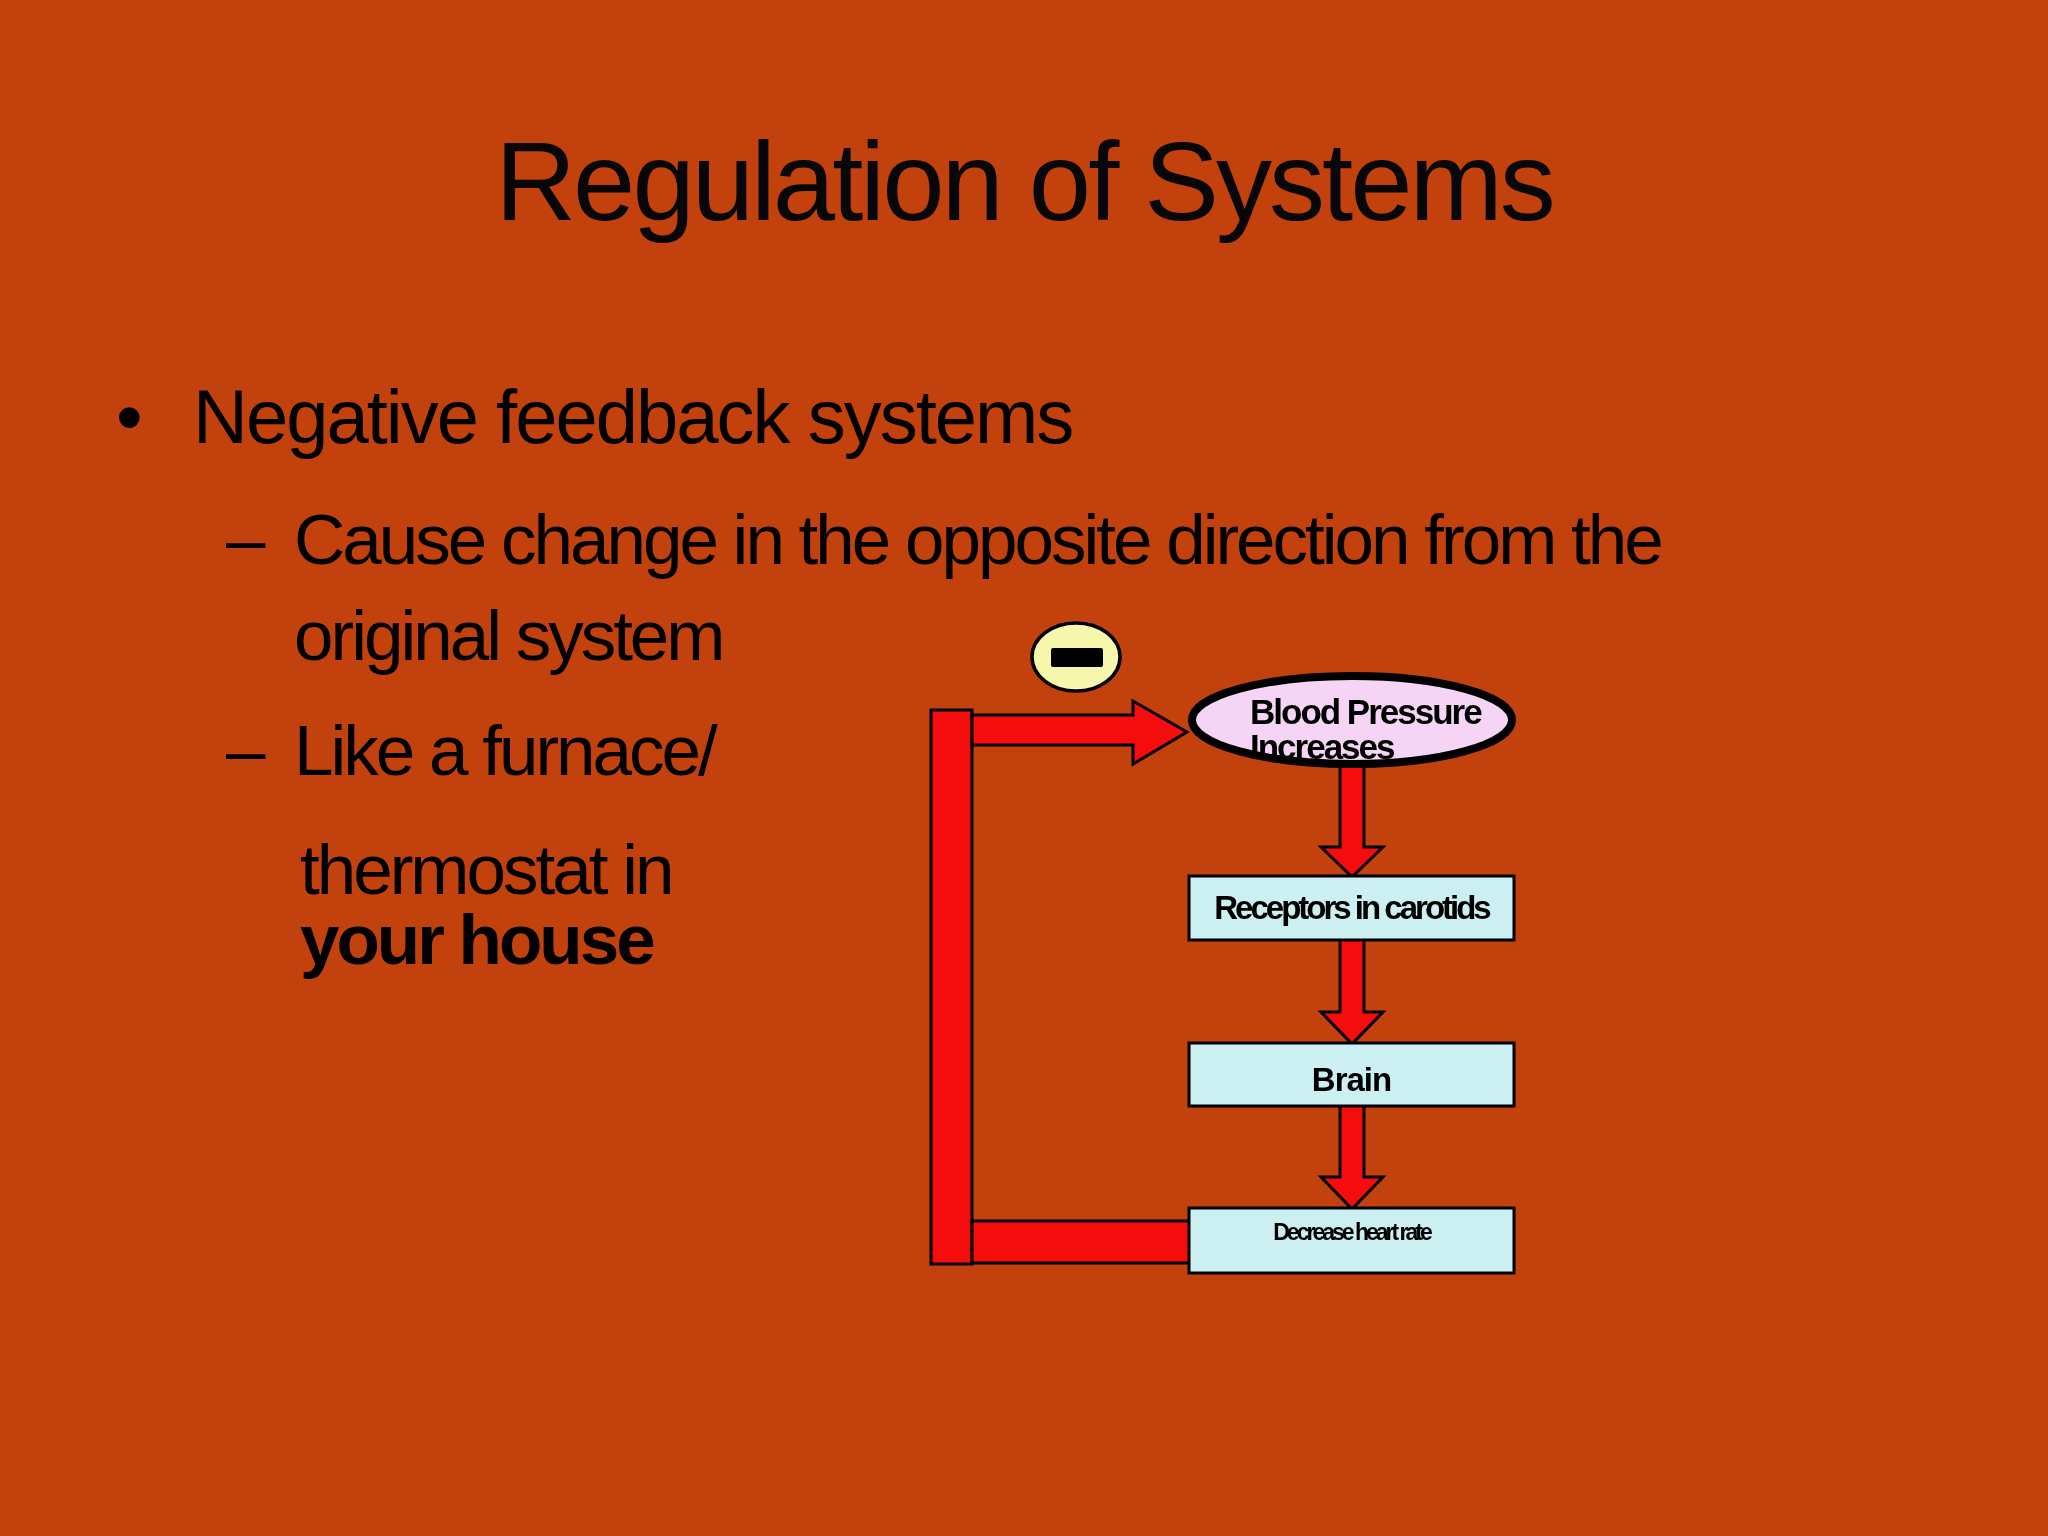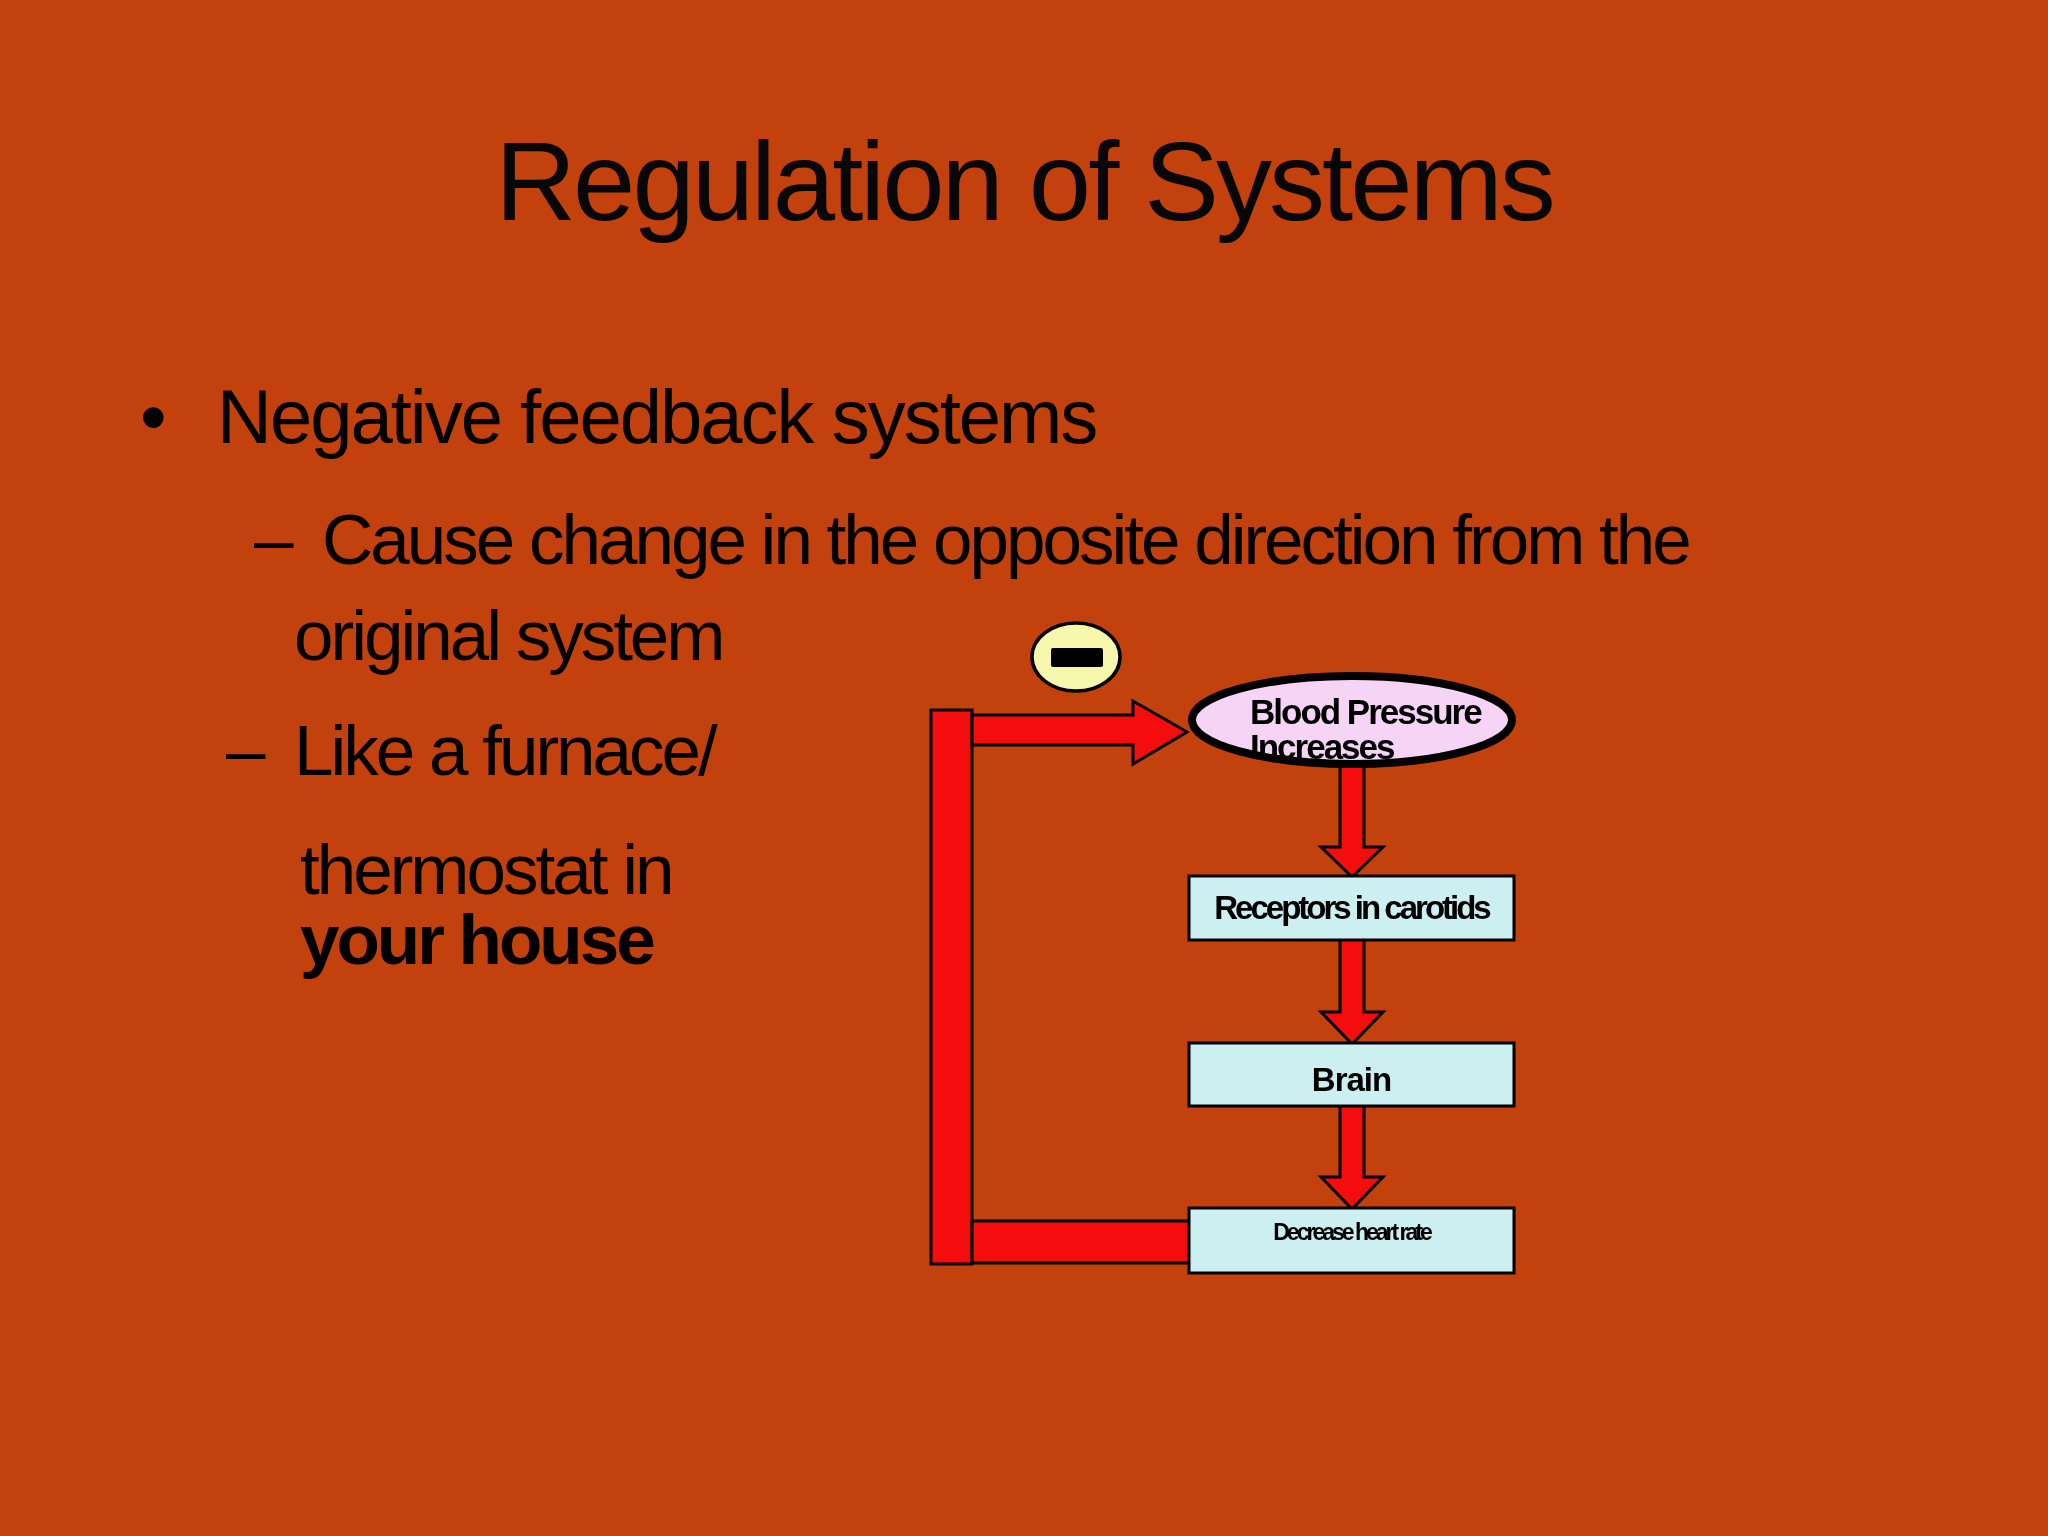--- a/index.html
+++ b/index.html
@@ -29,23 +29,23 @@
   #brain-label     { left:1189px; top:1043px; width:325px; height:74px; font-size:33px; letter-spacing:-1px; }
   #decrease-label  { left:1189px; top:1208px; width:325px; height:49px; font-size:23px; letter-spacing:-3px; }
 </style>
 </head>
 <body>
 
 <div class="slide">
 
   <div class="title">Regulation of Systems</div>
 
-  <div class="line lvl1" style="left:140px; top:379px;"><span class="mk1">•</span><span>Negative feedback systems</span></div>
+  <div class="line lvl1" style="left:116px; top:379px;"><span class="mk1">•</span><span>Negative feedback systems</span></div>
 
-  <div class="line lvl2" style="left:226px; top:504px;margin-left:28px;"><span class="mk2">–</span><span>Cause change in the opposite direction from the</span></div>
+  <div class="line lvl2" style="left:226px; top:504px;"><span class="mk2">–</span><span>Cause change in the opposite direction from the</span></div>
 
   <div class="line lvl2" style="left:294px; top:600px;"><span>original system</span></div>
 
   <div class="line lvl2" style="left:300px; top:834px;"><span>thermostat in</span></div>
 
   <div class="line lvl2" style="left:226px; top:715px;"><span class="mk2">–</span><span>Like a furnace/</span></div>
 
   <div class="line lvl2" style="left:300px; top:904px;font-weight:bold;"><span>your house</span></div>
 
   <svg class="diagram-svg" viewBox="0 0 2048 1536">

